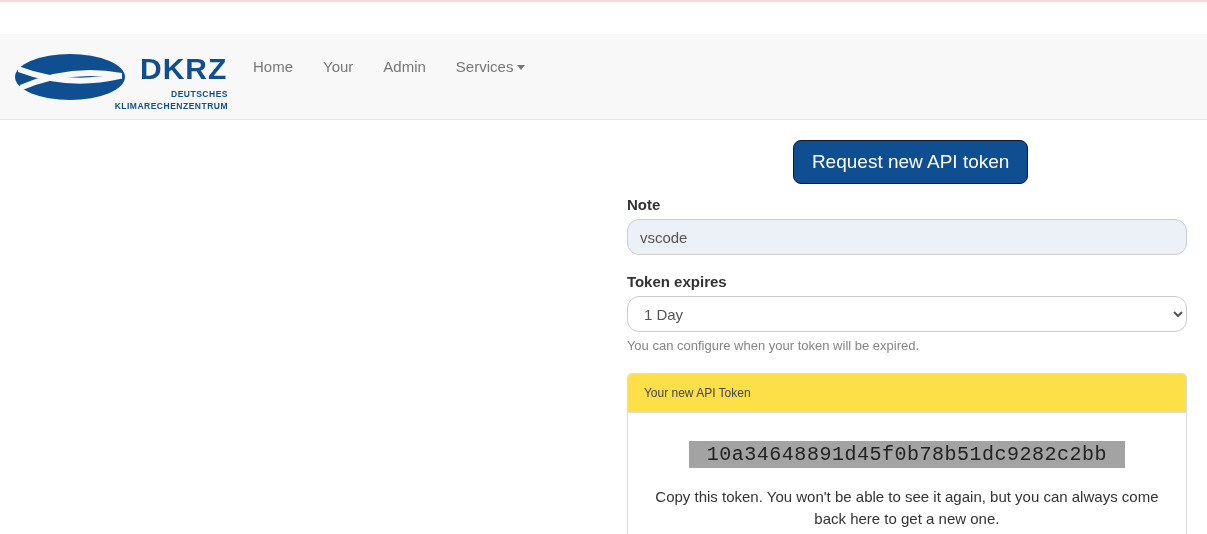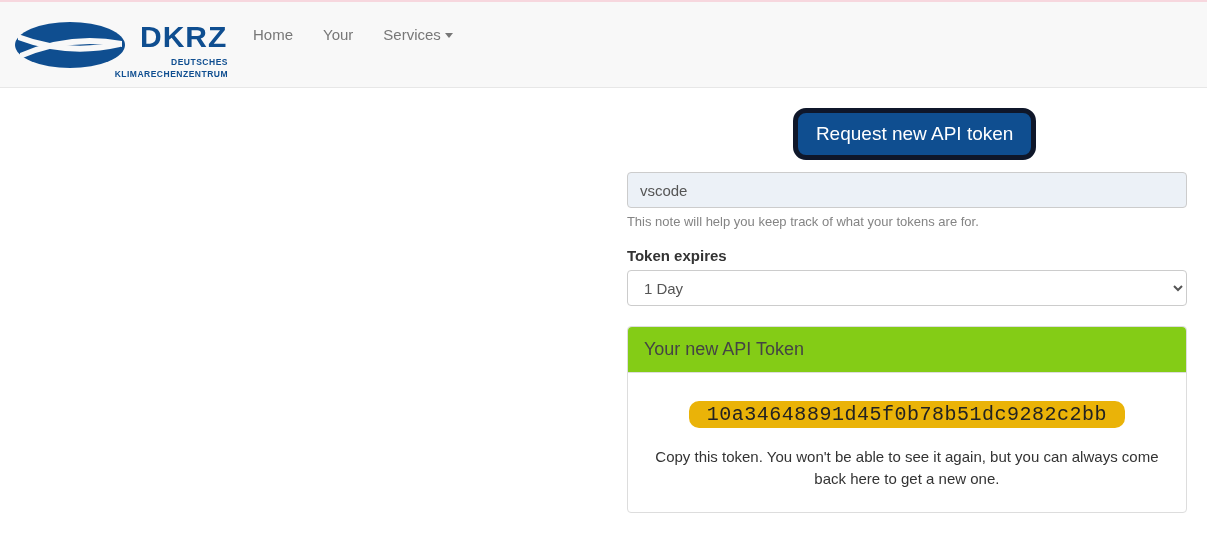--- a/index.html
+++ b/index.html
@@ -13,20 +13,21 @@
       height: 2px;
       background: #f7d7de;
     }
     .navbar {
       background: #f8f8f8;
       border-bottom: 1px solid #e7e7e7;
       display: flex;
       align-items: center;
       padding: 0 8px;
       min-height: 86px;
+      margin-top: 32px;
     }
     .logo-wrap {
       display: flex;
       align-items: center;
       padding: 4px 10px 4px 0;
     }
     .logo-wrap svg { display: block; }
     .nav-links {
       display: flex;
       align-items: flex-start;
@@ -55,83 +56,82 @@
       max-width: 1190px;
       margin: 0 auto;
       padding: 20px 10px 30px;
       display: flex;
     }
     .left-spacer { flex: 0 0 52%; }
     .panel-area { flex: 1; max-width: 560px; }
     .btn-primary {
       background: #0f4e90;
       color: #fff;
-      border: 5px solid #0f172a;
-      border-radius: 13px;
+      border: 1px solid #0f172a;
+      border-radius: 8px;
       font-size: 19px;
       padding: 10px 18px;
       cursor: pointer;
       display: inline-block;
       margin-left: 166px;
       margin-bottom: 12px;
     }
     .form-group { margin-bottom: 18px; }
     .form-label {
       font-weight: 700;
       font-size: 15px;
       display: block;
       margin-bottom: 6px;
       color: #333;
     }
     .form-input, .form-select {
       width: 100%;
       padding: 8px 12px;
       font-size: 15px;
       border: 1px solid #ccc;
-      border-radius: 4px;
+      border-radius: 12px;
       background: #fff;
       color: #555;
       height: 36px;
     }
     .form-input.filled {
       background: #ecf1f7;
     }
     .help-text {
       color: #848484;
       font-size: 13px;
       margin-top: 6px;
     }
     .panel {
       border: 1px solid #ddd;
       border-radius: 4px;
       margin-top: 20px;
     }
     .panel-heading {
-      background: #84cc16;
+      background: #fde047;
       border-bottom: 1px solid #ddd;
       padding: 12px 16px;
-      font-size: 18px;
+      font-size: 12px;
       color: #444;
       border-radius: 4px 4px 0 0;
     }
     .panel-body {
       padding: 18px 16px 22px;
     }
     .token-display {
       text-align: center;
       margin: 12px 0 20px;
     }
     .token-code {
-      background: #eab308;
+      background: #a3a3a3;
       font-family: "Courier New", monospace;
       font-size: 20px;
       color: #222;
       padding: 2px 18px;
       letter-spacing: 0.5px;
-      border-radius: 10px;
     }
     .token-instruction {
       font-size: 15px;
       color: #333;
       line-height: 1.45;
       text-align: center;
     }
   </style>
 </head>
 <body>
@@ -145,43 +145,45 @@
       <path d="M 12 46 Q 62 24 114 34 L 114 40 Q 62 30 12 52 Z" fill="#f8f8f8"></path>
       <path d="M 10 33 Q 60 52 112 40 L 112 34 Q 60 46 10 27 Z" fill="#f8f8f8"></path>
       <text x="132" y="40" font-family="Arial" font-size="30" font-weight="800" fill="#0f4e90" letter-spacing="1">DKRZ</text>
       <text x="220" y="58" font-family="Arial" font-size="8.5" font-weight="600" fill="#0f4e90" text-anchor="end" letter-spacing="0.5">DEUTSCHES</text>
       <text x="220" y="70" font-family="Arial" font-size="8.5" font-weight="600" fill="#0f4e90" text-anchor="end" letter-spacing="0.5">KLIMARECHENZENTRUM</text>
     </svg>
   </div>
   <div class="nav-links">
     <div class="nav-link">Home</div>
     <div class="nav-link">Your</div>
+    <div class="nav-link">Admin</div>
     <div class="nav-link">
       <span>Services</span>
       <span class="caret"></span>
     </div>
   </div>
 </nav>
 
 <div class="content">
   <div class="left-spacer"></div>
   <div class="panel-area">
 
     <button class="btn-primary">Request new API token</button>
 
     <div class="form-group">
+      <label class="form-label">Note</label>
       <input type="text" class="form-input filled" value="vscode" style="">
-      <div class="help-text">This note will help you keep track of what your tokens are for.</div>
     </div>
 
     <div class="form-group">
       <label class="form-label">Token expires</label>
       <select class="form-select">
         <option>1 Day</option>
       </select>
+      <div class="help-text">You can configure when your token will be expired.</div>
     </div>
 
     <div class="panel">
       <div class="panel-heading">Your new API Token</div>
       <div class="panel-body">
         <div class="token-display">
           <span class="token-code">10a34648891d45f0b78b51dc9282c2bb</span>
         </div>
         <div class="token-instruction">Copy this token. You won't be able to see it again, but you can always come back here to get a new one.</div>
       </div>

